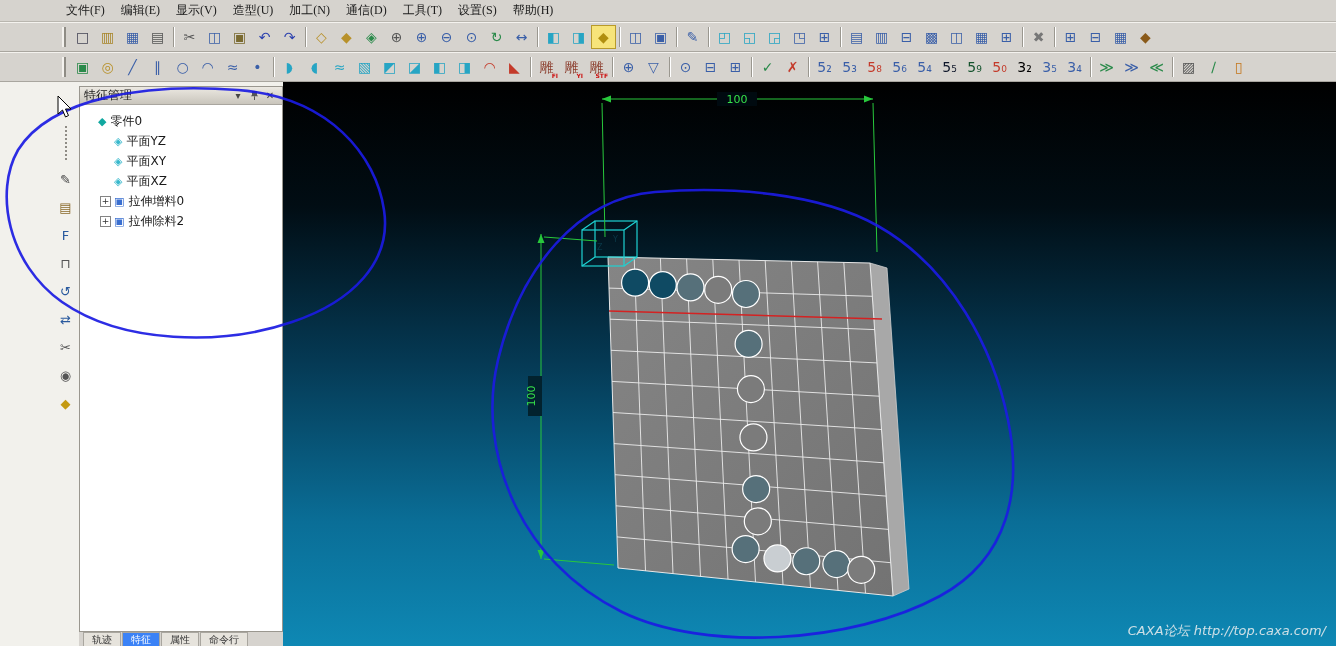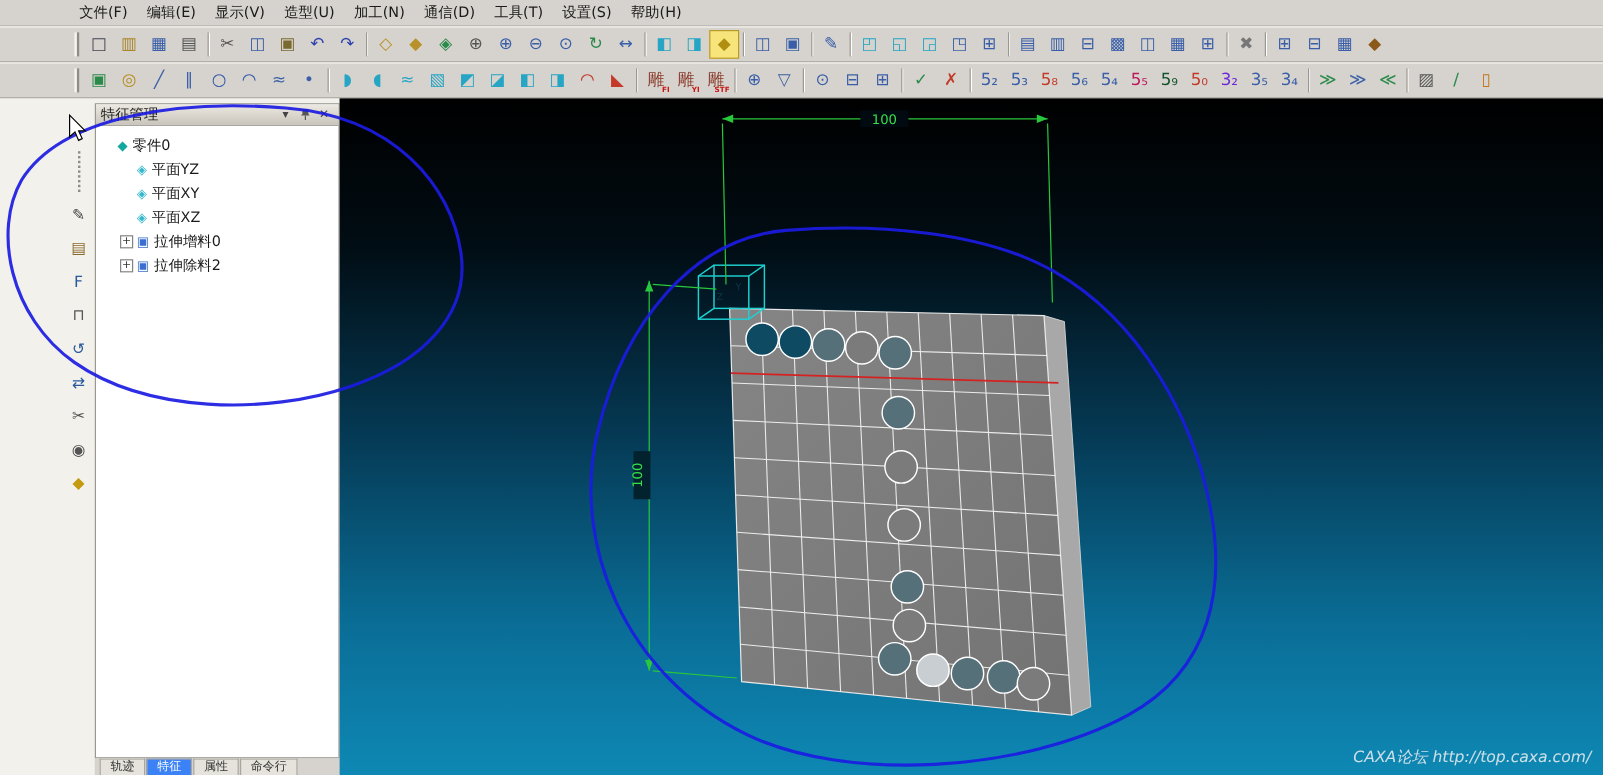--- a/index.html
+++ b/index.html
@@ -7,21 +7,21 @@
   body {
     position:relative;
     font-family:"DejaVu Sans","Liberation Sans",sans-serif;
     font-size:12px; background:#d6d3ce; color:#1a1a1a;
   }
   
   .menubar {
     height:22px; display:flex; align-items:center; padding-left:58px;
     background:#d6d3ce; border-bottom:1px solid #b9b6af;
   }
-  .menu-item { padding:2px 8px; cursor:default; white-space:nowrap; }
+  .menu-item { padding:2px 8px; cursor:default; white-space:nowrap;font-family:Liberation Serif, serif; }
   
   .toolbar {
     height:30px; display:flex; align-items:center; padding-left:62px;
     background:#d6d3ce; border-top:1px solid #f4f2ee; border-bottom:1px solid #a9a69f;
   }
   .tb-handle { width:4px; height:20px; border-left:2px solid #f4f2ee; border-right:2px solid #8f8c85; margin-right:4px; flex:none; }
   .tb-btn {
     position:relative; width:25px; height:24px; flex:none;
     display:flex; align-items:center; justify-content:center;
     font-size:14px; border:1px solid transparent;
@@ -541,36 +541,36 @@
         <span class="tb-glyph" style="color: rgb(58, 95, 168);">5₆</span>
 
       </span>
 
       <span class="tb-btn">
         <span class="tb-glyph" style="color: rgb(58, 95, 168);">5₄</span>
 
       </span>
 
       <span class="tb-btn">
-        <span class="tb-glyph" style="color: #be185d;">5₅</span>
+        <span class="tb-glyph" style="color: #0f172a;">5₅</span>
 
       </span>
 
       <span class="tb-btn">
         <span class="tb-glyph" style="color: #14532d;">5₉</span>
 
       </span>
 
       <span class="tb-btn">
         <span class="tb-glyph" style="color: rgb(196, 58, 42);">5₀</span>
 
       </span>
 
       <span class="tb-btn">
-        <span class="tb-glyph" style="color: #6d28d9;">3₂</span>
+        <span class="tb-glyph" style="color: #000000;">3₂</span>
 
       </span>
 
       <span class="tb-btn">
         <span class="tb-glyph" style="color: rgb(58, 95, 168);">3₅</span>
 
       </span>
 
       <span class="tb-btn">
         <span class="tb-glyph" style="color: rgb(58, 95, 168);">3₄</span>

